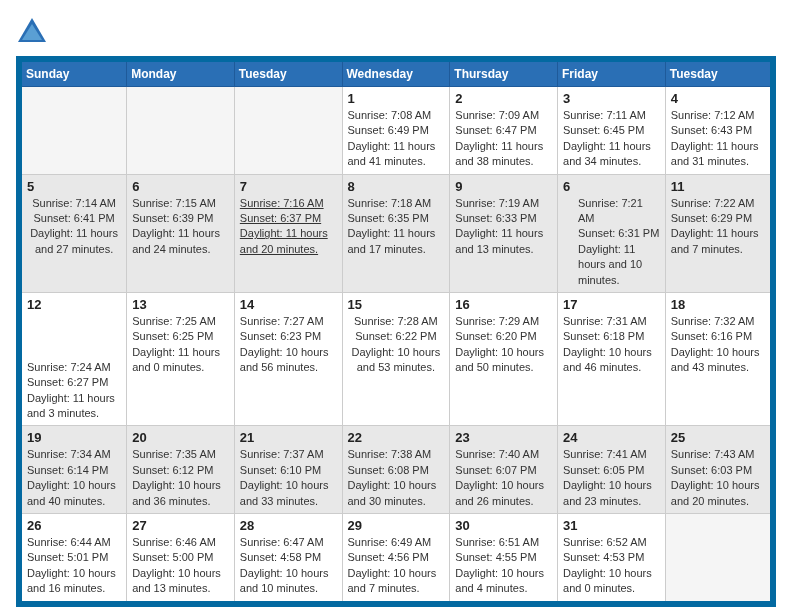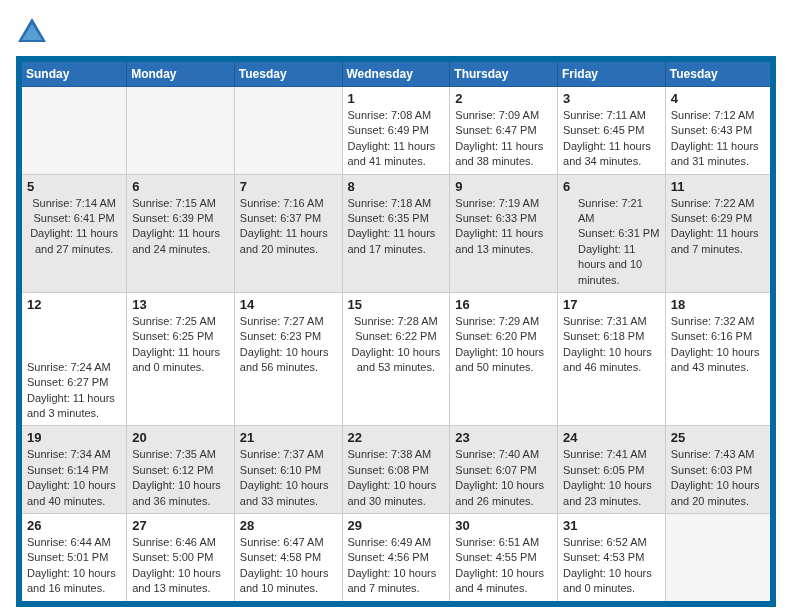--- a/index.html
+++ b/index.html
@@ -165,21 +165,21 @@
 Daylight: 11 hours and 27 minutes.</div>
         </td>
         <td>
           <span class="day-number">6</span>
           <div class="day-info" style="white-space: pre-line;">Sunrise: 7:15 AM
 Sunset: 6:39 PM
 Daylight: 11 hours and 24 minutes.</div>
         </td>
         <td>
           <span class="day-number">7</span>
-          <div class="day-info" style="white-space: pre-line;">Sunrise: 7:16 AM
+          <div class="day-info" style="white-space: pre-line; text-decoration: underline;">Sunrise: 7:16 AM
 Sunset: 6:37 PM
 Daylight: 11 hours and 20 minutes.</div>
         </td>
         <td>
           <span class="day-number">8</span>
           <div class="day-info" style="white-space: pre-line;">Sunrise: 7:18 AM
 Sunset: 6:35 PM
 Daylight: 11 hours and 17 minutes.</div>
         </td>
         <td>

